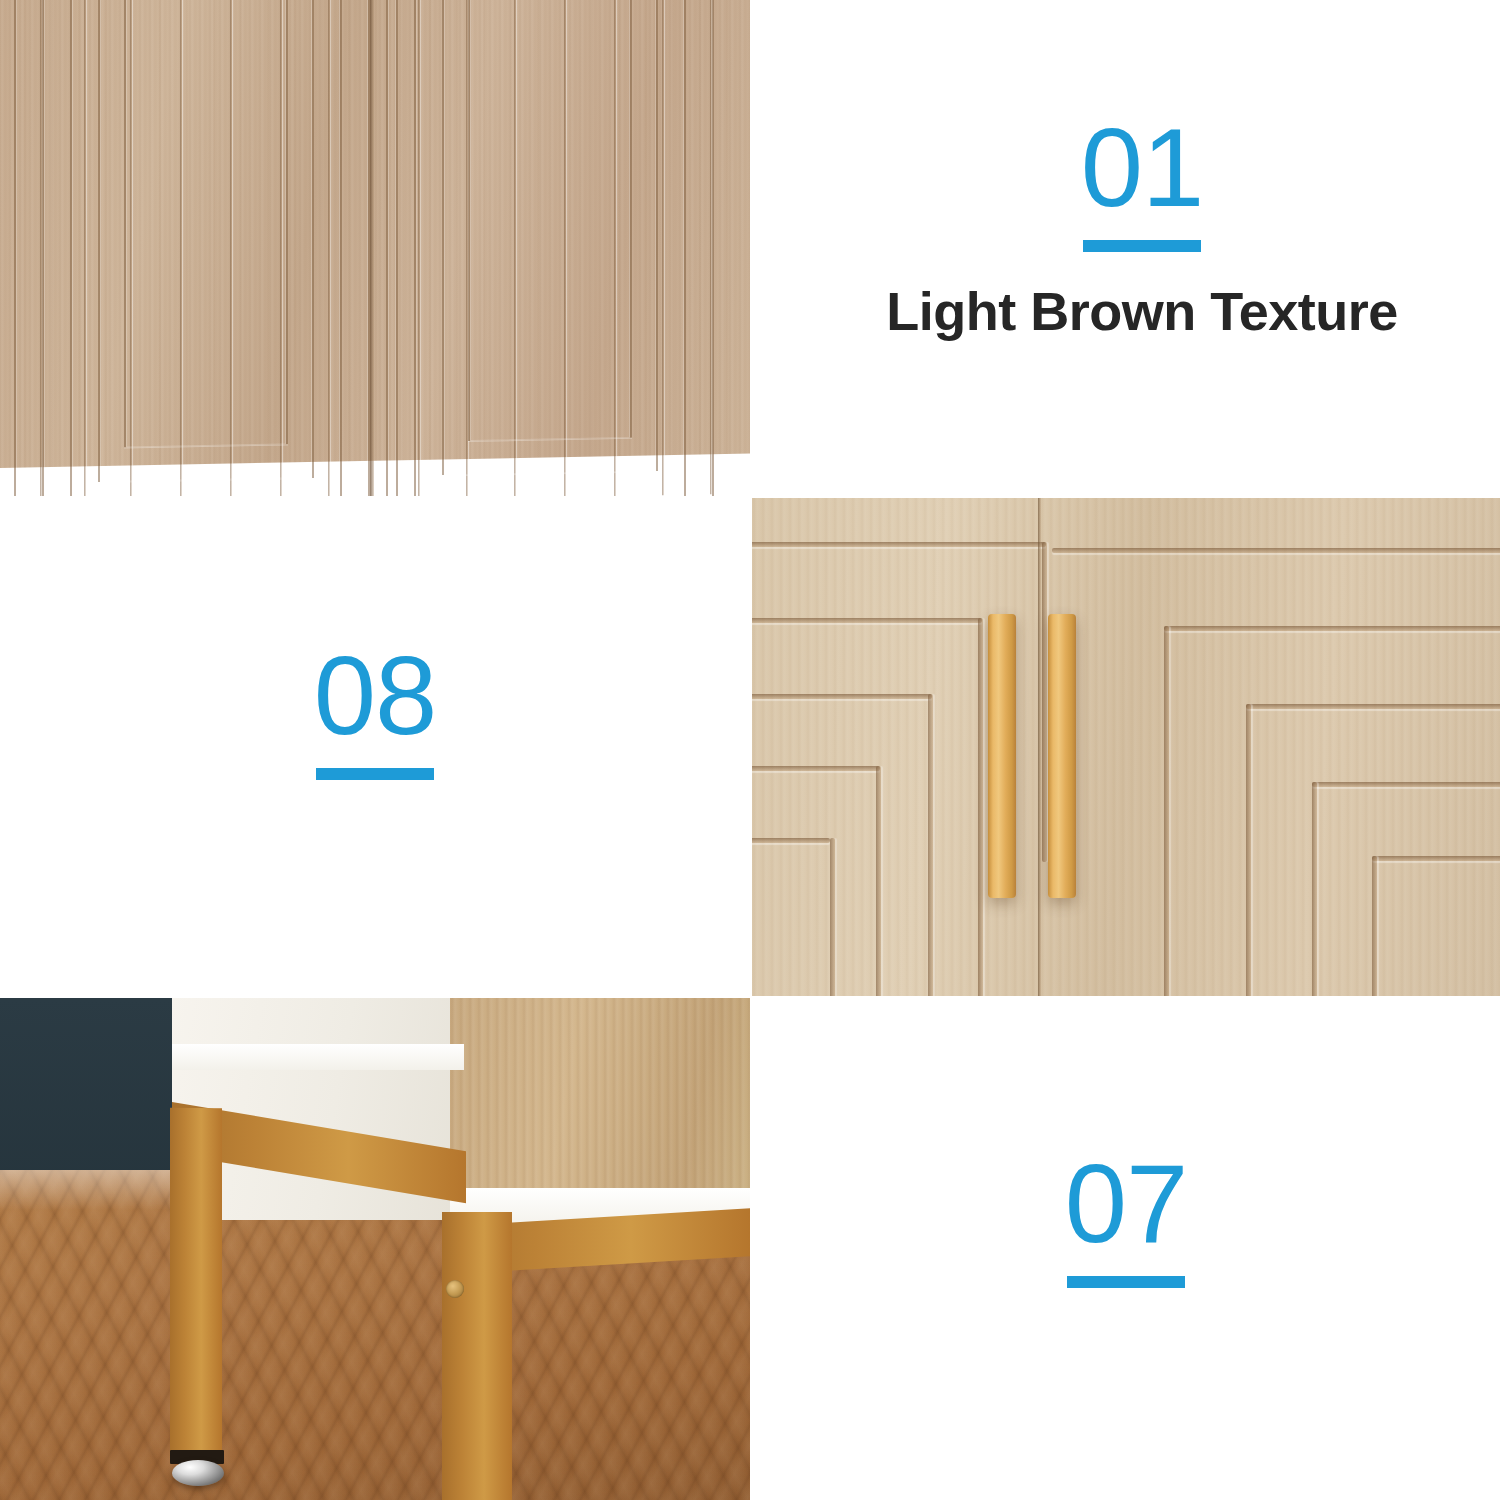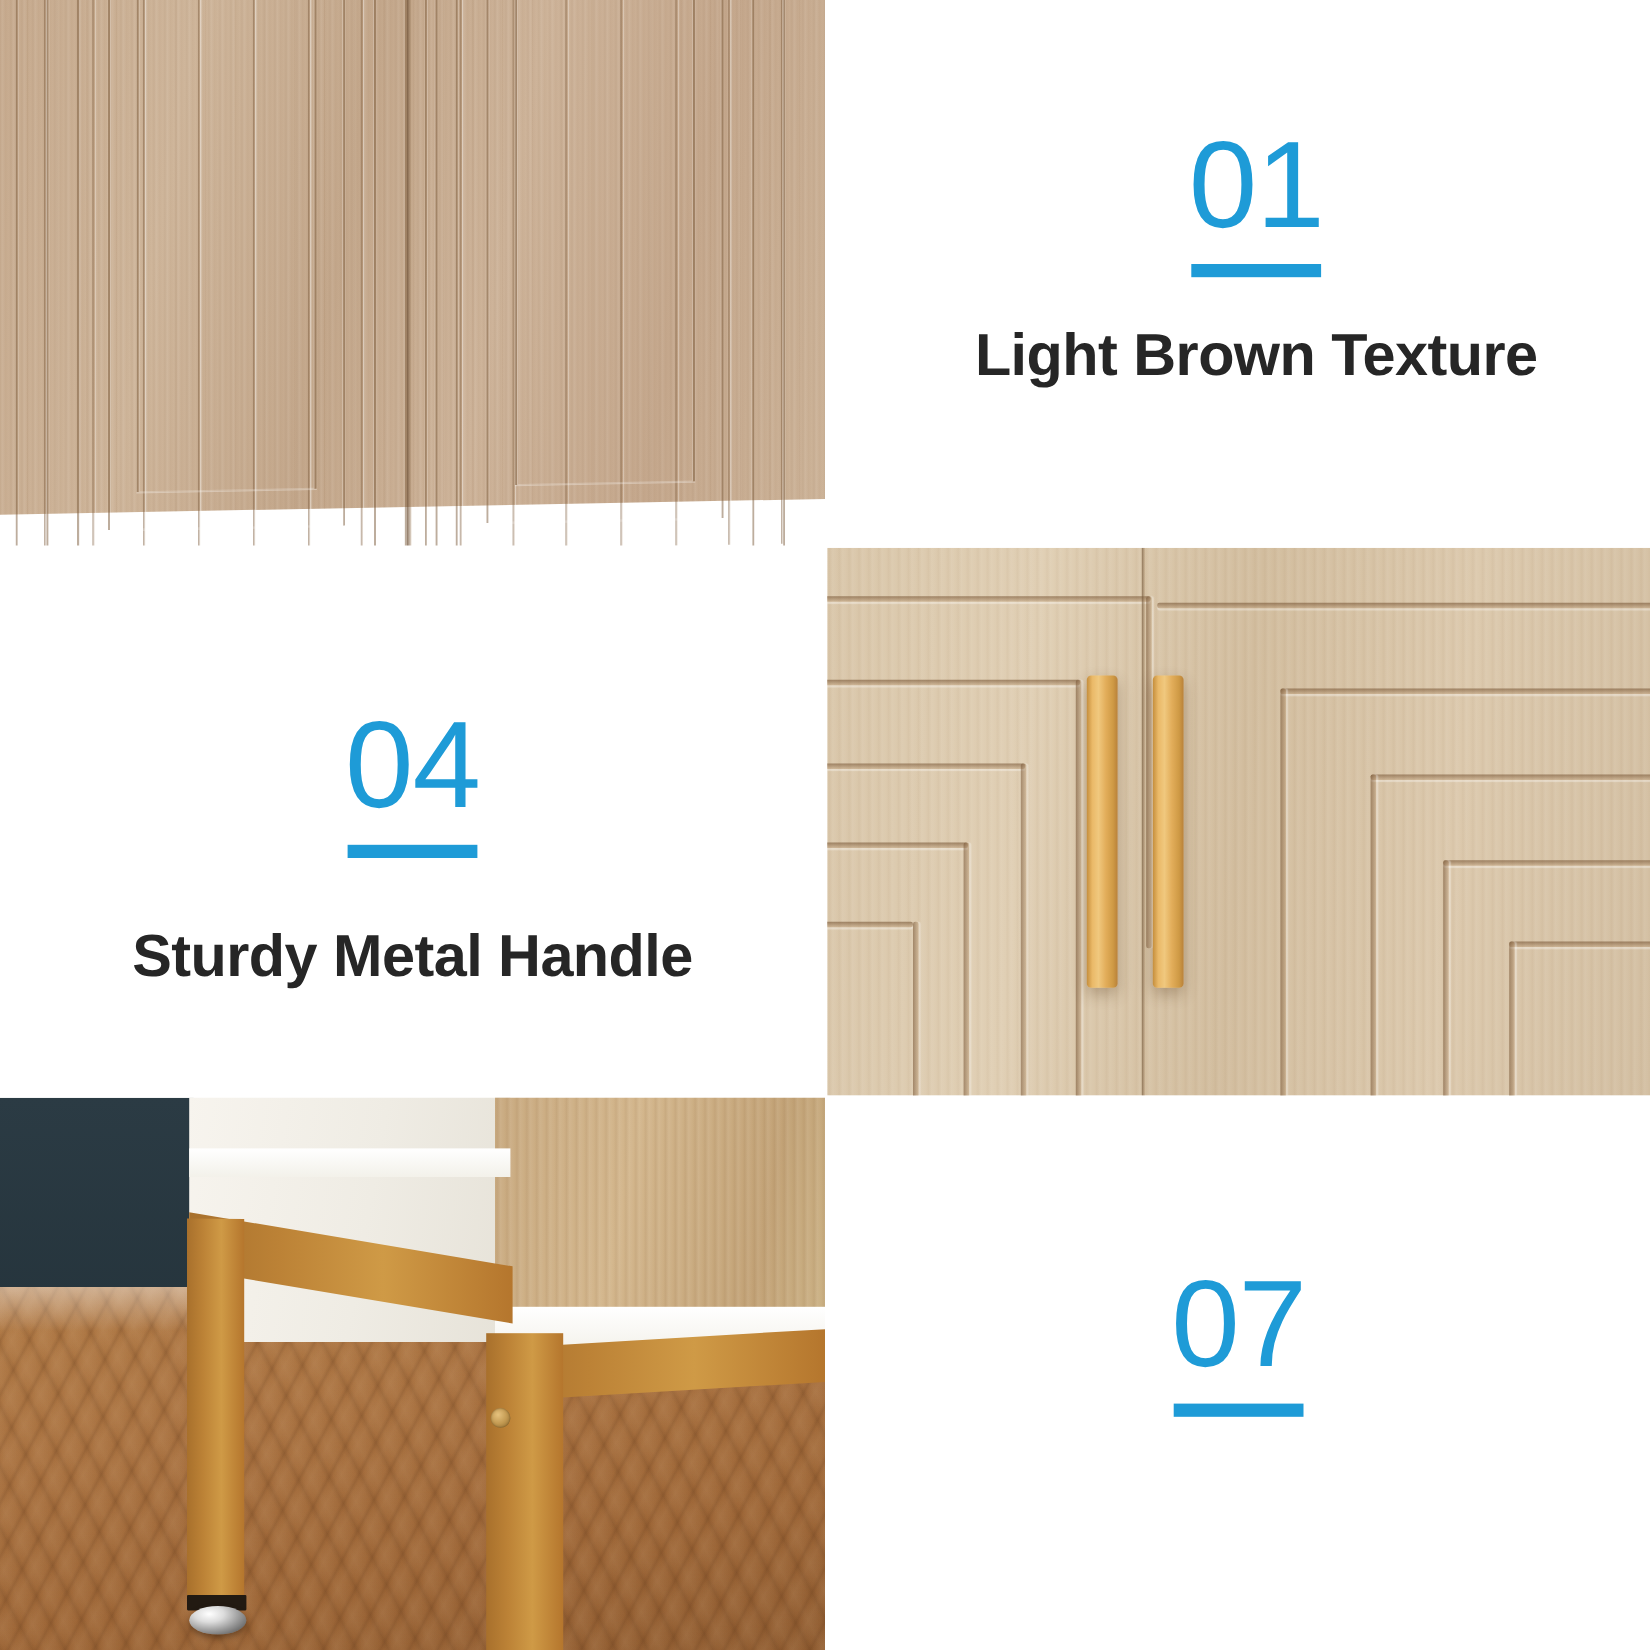--- a/index.html
+++ b/index.html
@@ -62,21 +62,21 @@
     color: #262626;
     white-space: nowrap;
   }
 
   
   #text-01 { left: 768px; top: 0px;    width: 748px; height: 496px; }
   #text-02 { left: 0px;   top: 498px;  width: 750px; height: 498px; }
   #text-03 { left: 752px; top: 998px;  width: 748px; height: 502px; }
 
   #text-01 .num-wrap { margin-top: 112px; }
-  #text-01 .caption  { margin-top: 40px; }
+  #text-01 .caption  { margin-top: 28px; }
 
   #text-02 .num-wrap { margin-top: 142px; }
   #text-02 .caption  { margin-top: 58px; }
 
   #text-03 .num-wrap { margin-top: 150px; }
   #text-03 .caption  { margin-top: 58px; }
 
   
   #photo-texture { left: 0px; top: 0px; width: 750px; height: 496px; background:#ffffff; }
   .wood-bg {
@@ -298,24 +298,23 @@
   <div class="cell text-cell" id="text-01">
     <div class="num-wrap">
       <div class="num">01</div>
       <div class="num-rule"></div>
     </div>
     <div class="caption">Light Brown Texture</div>
   </div>
 
   <div class="cell text-cell" id="text-02">
     <div class="num-wrap">
-      <div class="num">04</div>
+      <div class="num">08</div>
       <div class="num-rule"></div>
     </div>
-    <div class="caption">Sturdy Metal Handle</div>
   </div>
 
   <div class="cell" id="photo-handle">
     <div class="handle-bg">
 
       <div class="hgroove" style="left:-6px; top:44px;  width:300px;"></div>
       <div class="hgroove" style="left:-6px; top:120px; width:236px;"></div>
       <div class="hgroove" style="left:-6px; top:196px; width:186px;"></div>
       <div class="hgroove" style="left:-6px; top:268px; width:134px;"></div>
       <div class="hgroove" style="left:-6px; top:340px; width:84px;"></div>

